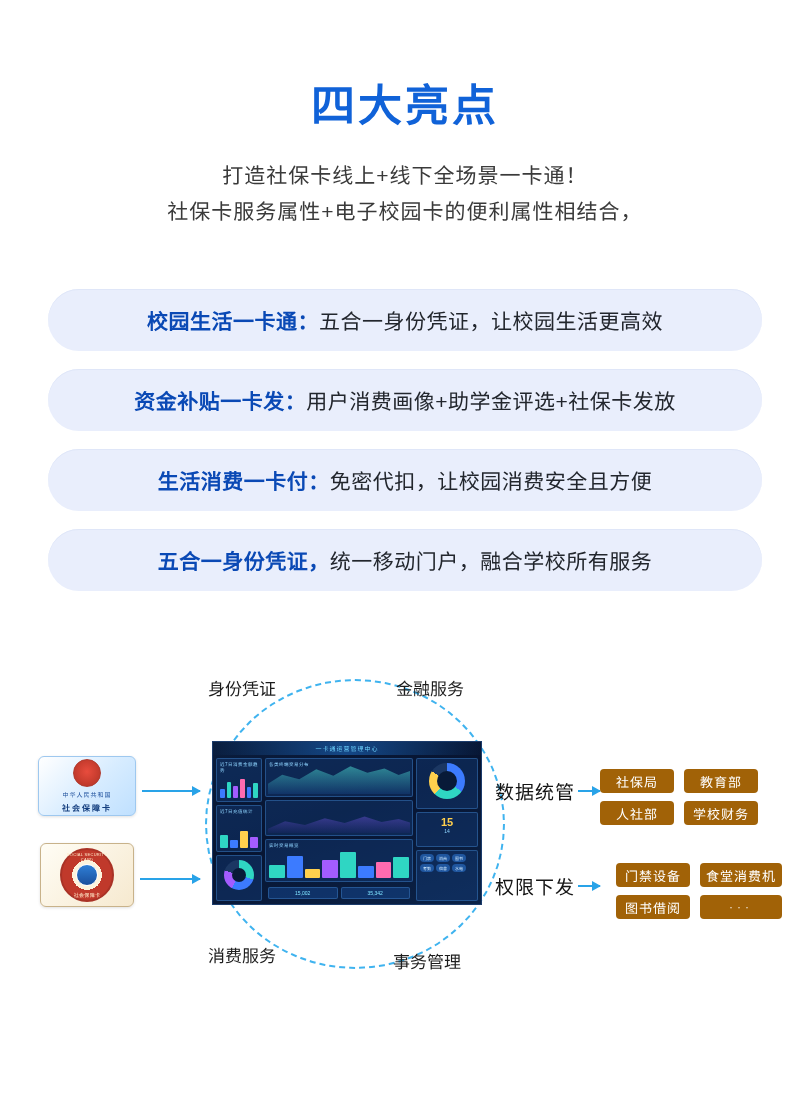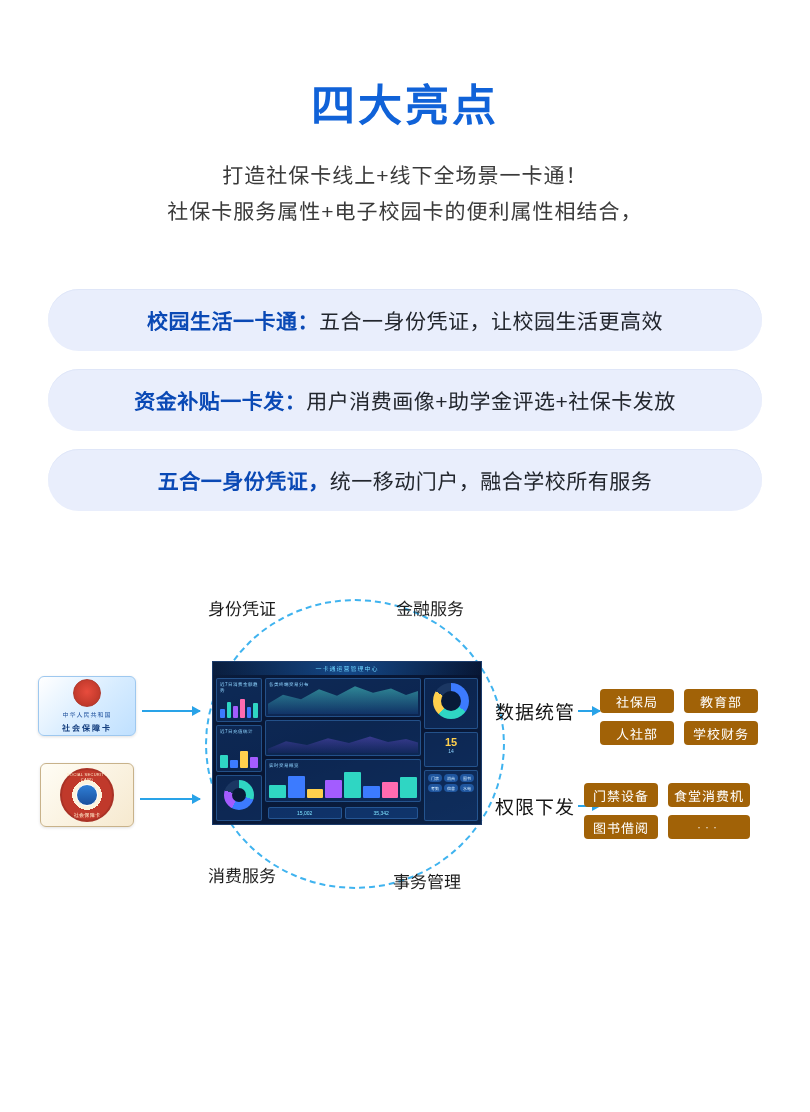--- a/index.html
+++ b/index.html
@@ -99,21 +99,21 @@
   .dash-head{
     height:13px;
     display:flex;align-items:center;justify-content:center;
     font-size:6px;color:#6fd4ff;letter-spacing:1px;
     background:linear-gradient(90deg,rgba(10,40,80,.1),rgba(30,110,200,.55),rgba(10,40,80,.1));
   }
   .dash-body{display:flex;height:149px;padding:3px;box-sizing:border-box;gap:3px;}
   .dcol{display:flex;flex-direction:column;gap:3px;}
   .dcol.l{width:46px;}
   .dcol.c{flex:1;}
-  .dcol.r{width:54px;}
+  .dcol.r{width:62px;}
   .card{
     background:rgba(20,60,120,.45);
     border:1px solid rgba(80,160,240,.35);
     border-radius:2px;
     position:relative;
     overflow:hidden;
   }
   .card-t{font-size:4.5px;color:#8fd4ff;padding:2px 3px;letter-spacing:.5px;}
   .bars{position:absolute;bottom:3px;left:3px;right:3px;height:22px;display:flex;align-items:flex-end;gap:2px;}
   .bars i{flex:1;display:block;border-radius:1px;}
@@ -195,21 +195,21 @@
   
   .rlabel{
     position:absolute;font-size:19px;color:#151515;white-space:nowrap;letter-spacing:1px;
   }
   .rl1{left:495px;top:104px;}
   .rl2{left:495px;top:199px;}
 
   
   .taggrid{position:absolute;display:grid;grid-template-columns:auto auto;gap:8px 10px;}
   .tg1{left:600px;top:96px;}
-  .tg2{left:584px;top:190px;}
+  .tg2{left:616px;top:190px;}
   .tag{
     min-width:74px;height:24px;border-radius:4px;
     background:#a16207;
     color:#ffffff;font-size:13px;
     display:flex;align-items:center;justify-content:center;
     letter-spacing:1px;white-space:nowrap;padding:0 6px;box-sizing:border-box;
   }
   .tag.empty{color:rgba(255,255,255,.85);letter-spacing:4px;font-size:12px;}
 </style>
 </head>
@@ -226,20 +226,25 @@
 
   <div class="pills">
     <div class="pill">
       <div class="pill-text">
         <b>校园生活一卡通：</b><span>五合一身份凭证，让校园生活更高效</span>
       </div>
     </div>
     <div class="pill">
       <div class="pill-text">
         <b>资金补贴一卡发：</b><span>用户消费画像+助学金评选+社保卡发放</span>
+      </div>
+    </div>
+    <div class="pill">
+      <div class="pill-text">
+        <b>生活消费一卡付：</b><span>免密代扣，让校园消费安全且方便</span>
       </div>
     </div>
     <div class="pill">
       <div class="pill-text">
         <b>五合一身份凭证，</b><span>统一移动门户，融合学校所有服务</span>
       </div>
     </div>
   </div>
 
   <div class="diagram">

